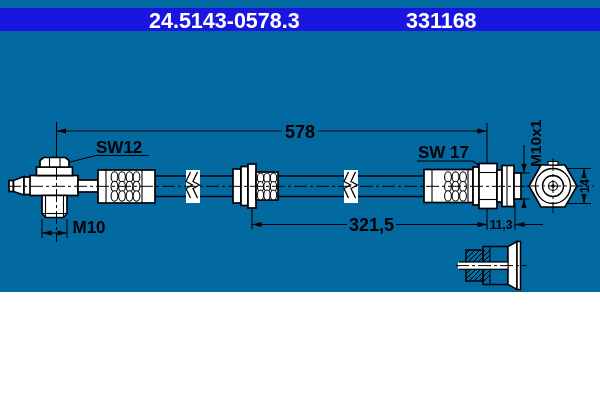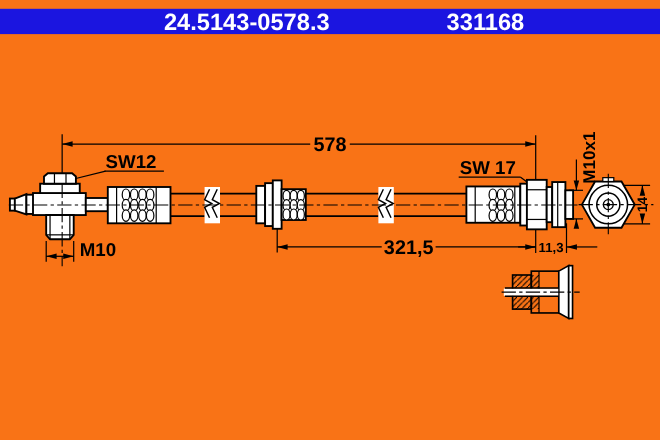--- a/index.html
+++ b/index.html
@@ -1,16 +1,16 @@
 <!DOCTYPE html>
 <html><head>
 <meta charset="utf-8">
 <style>
   html,body{margin:0;padding:0;background:#fff;}
-  .stage{position:relative;width:600px;height:400px;background:#f97316;overflow:hidden;
+  .stage{position:relative;width:600px;height:292px;background:#0369a1;overflow:hidden;
          font-family:"Liberation Sans", sans-serif;}
   svg text{font-family:"Liberation Sans","DejaVu Sans",sans-serif;font-weight:bold;fill:#000;}
   svg .hdr{fill:#ffffff;}
 </style>
 </head>
 <body>
 
 <div class="stage">
 <svg width="600" height="400" viewBox="0 0 600 400">
   <defs>

